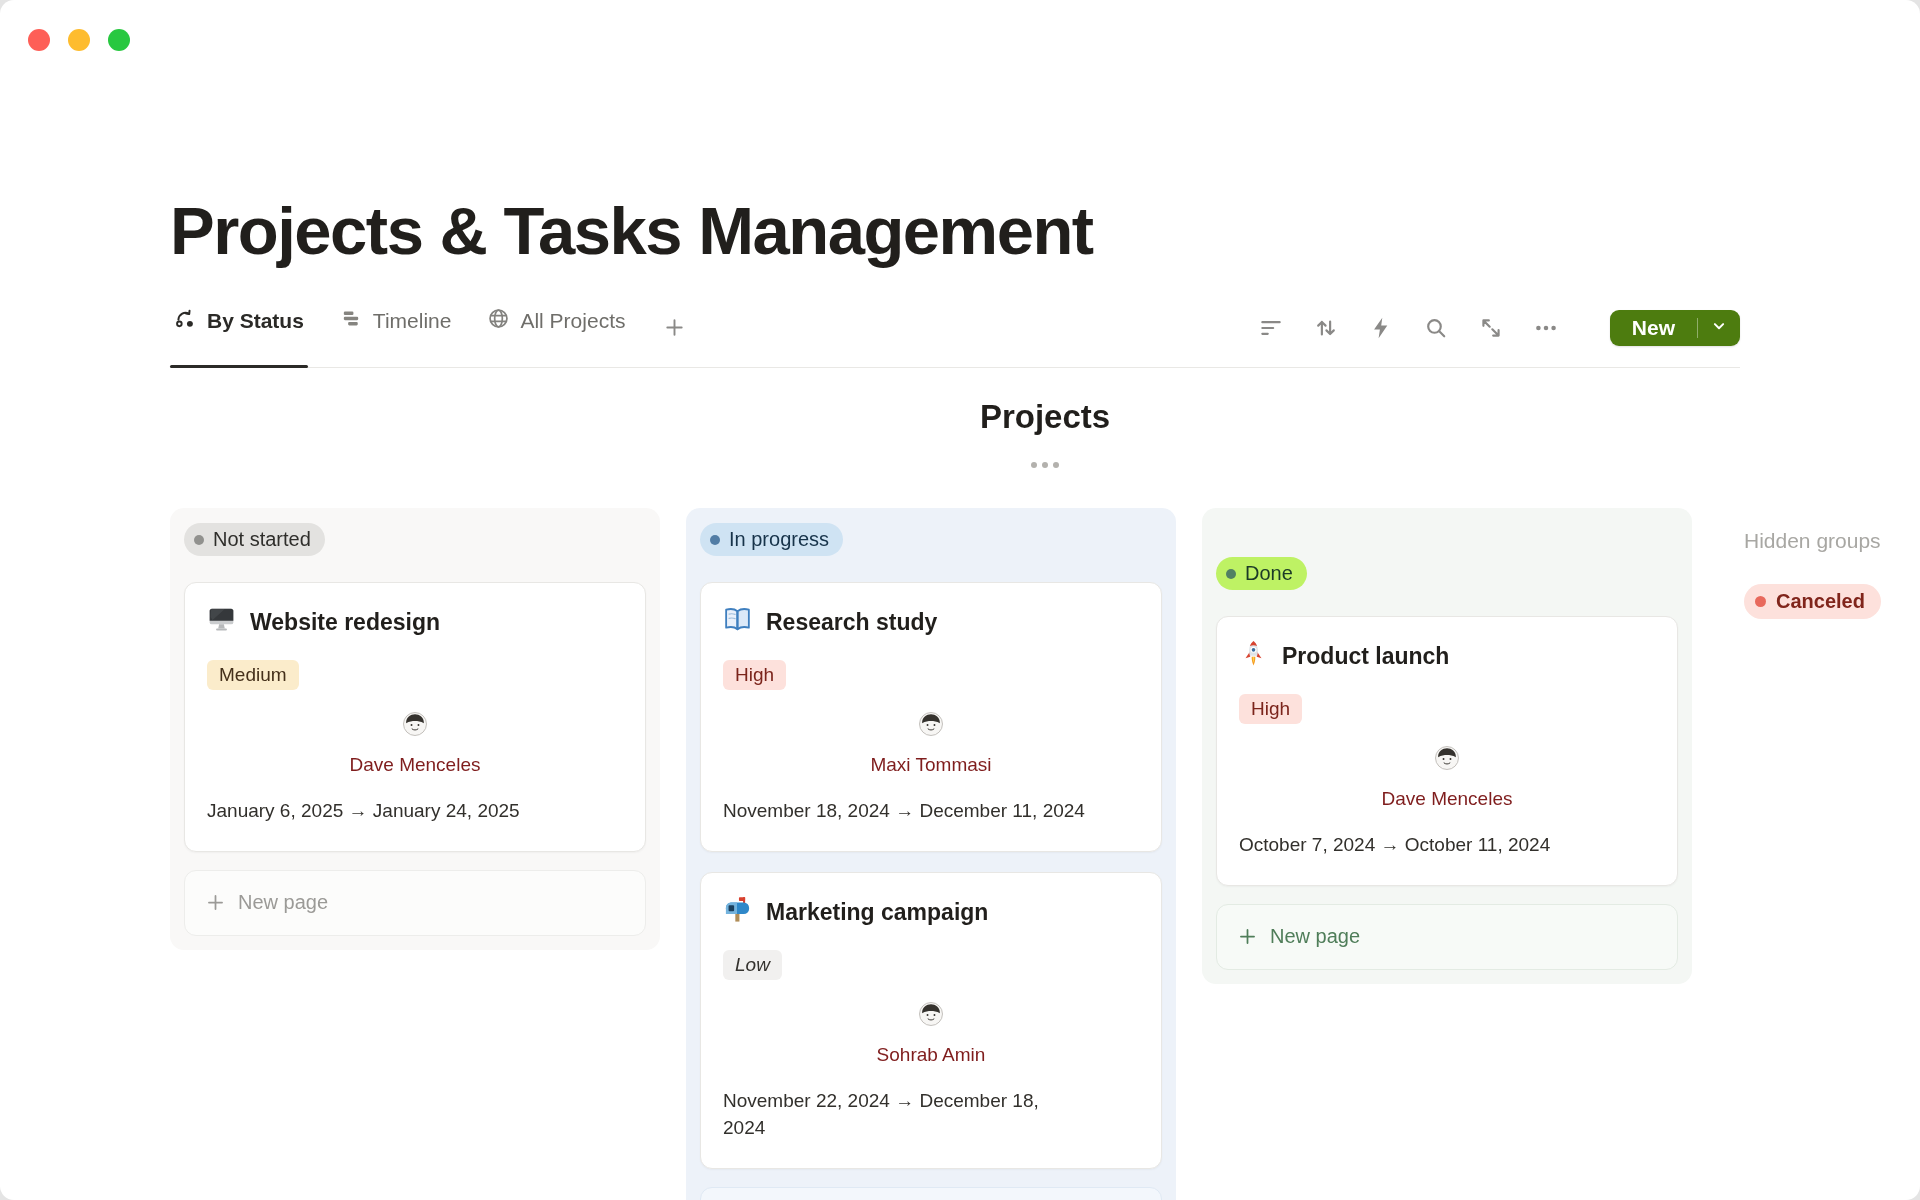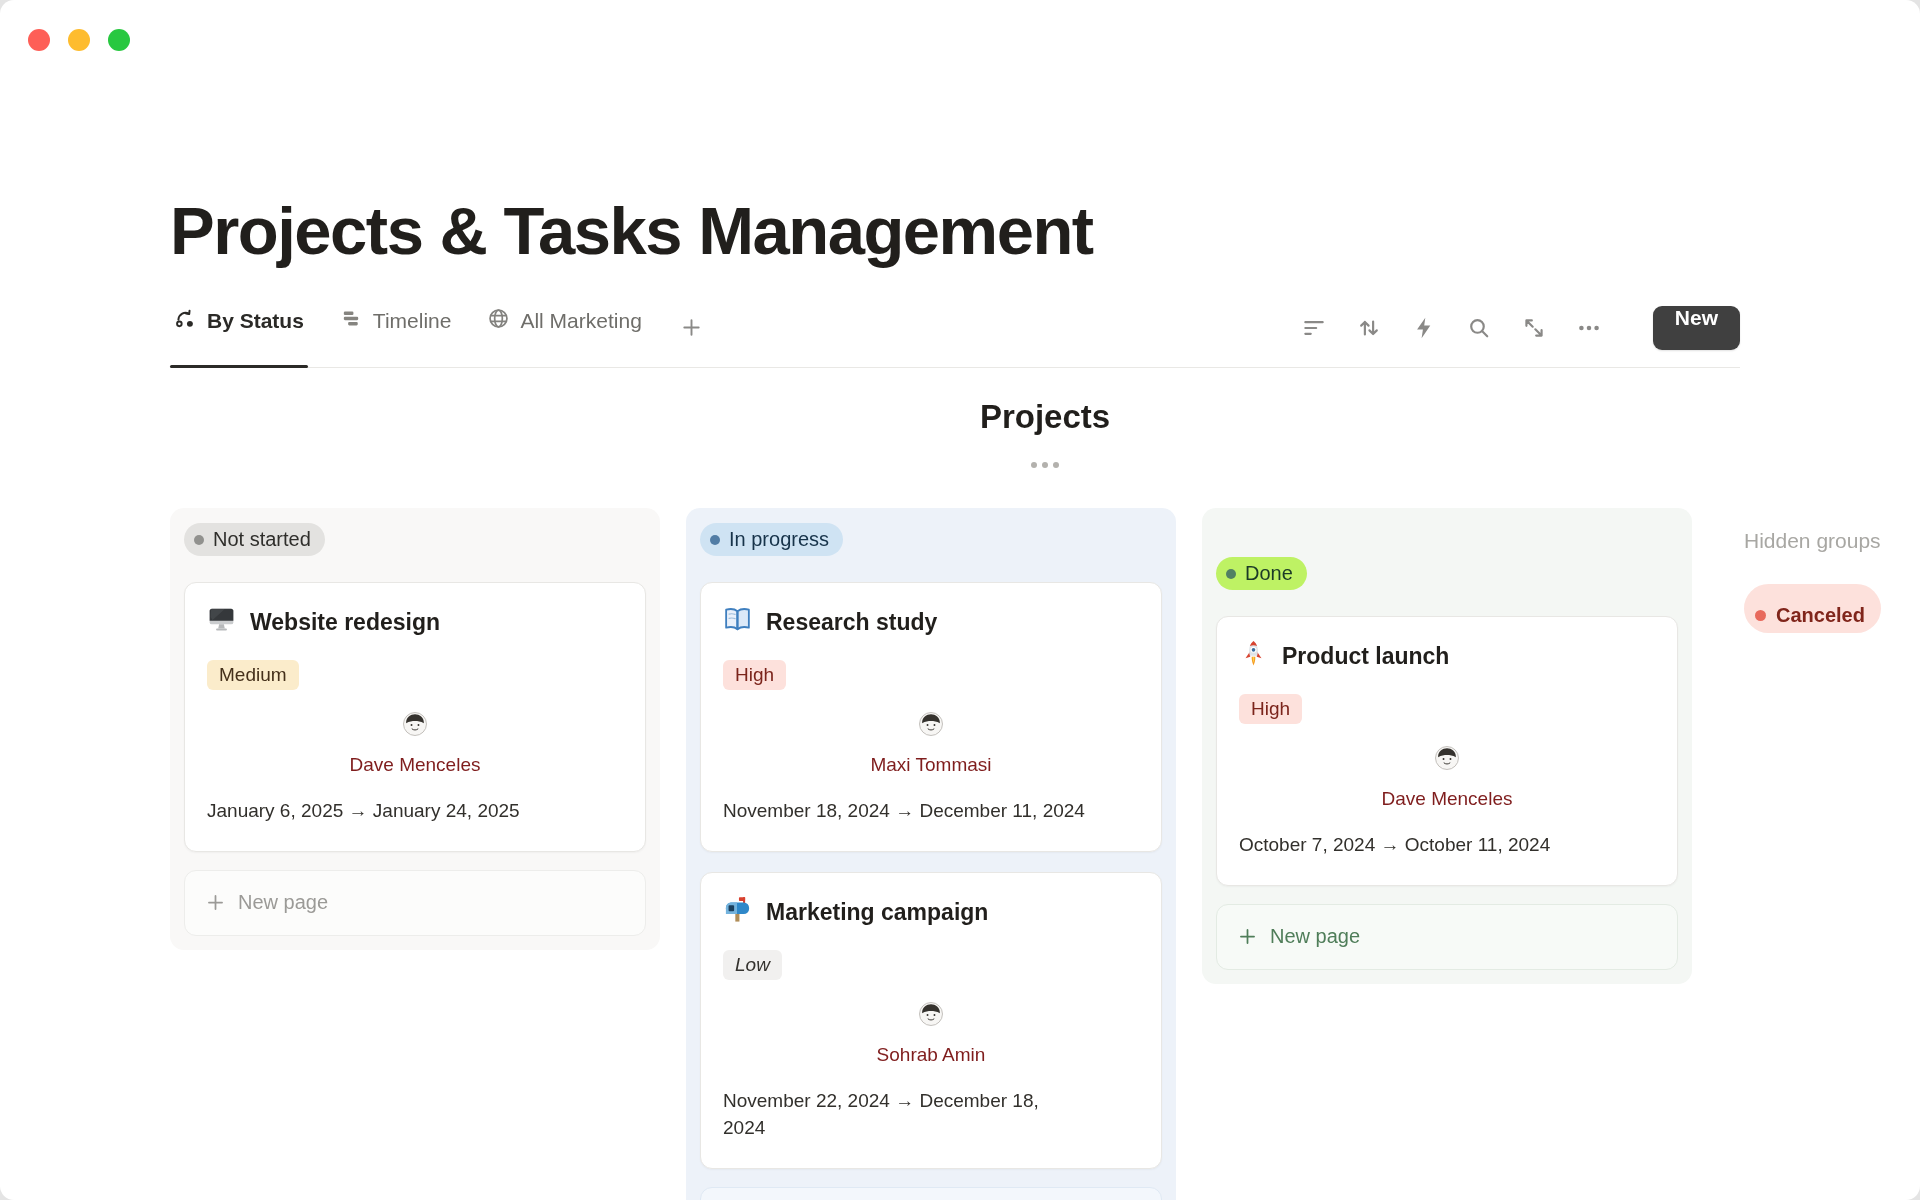--- a/index.html
+++ b/index.html
@@ -45,24 +45,23 @@
     height:3px; background:#2b2a27; border-radius:2px;
   }
   .tab svg { flex:0 0 auto; }
   .add-view { padding:12px 6px 16px; cursor:pointer; }
 
   .toolbar { margin-left:auto; display:flex; align-items:center; gap:29px; padding-bottom:6px; }
   .tool-btn { width:26px; height:26px; display:flex; align-items:center; justify-content:center; cursor:pointer; }
 
   .new-btn {
     margin-left:22px; display:flex; align-items:stretch;
-    background:#404040; color:#fff; border-radius:9px;
-    height:44px; overflow:hidden; cursor:pointer;
+    background:#4d7c0f; color:#fff; border-radius:9px;
+    height:36px; overflow:hidden; cursor:pointer;
     box-shadow:0 1px 2px rgba(0,0,0,.12);
-    flex-direction:column;
   }
   .new-btn .label {
     display:flex; align-items:center; padding:0 22px;
     font-size:21px; font-weight:600;
   }
   .new-btn .divider { width:1px; background:rgba(255,255,255,.38); margin:8px 0; }
   .new-btn .chev { display:flex; align-items:center; padding:0 12px; }
 
   
   .section-head { margin-top:30px; display:flex; align-items:center; gap:20px;flex-direction:column; }
@@ -117,21 +116,21 @@
   .np-gray  { color:#9b9a97; background:#fcfcfb; border:1px solid #ededeb; }
   .np-blue  { color:#4d7fae; background:#f3f7fc; border:1px solid #dfe9f4; }
   .np-green { color:#4f7d59; background:#f7faf7; border:1px solid #e3ebe3; }
 
   
   .hidden-groups { padding-top:21px; margin-left:26px; flex:0 0 auto; }
   .hg-label { font-size:21px; color:#a8a7a3; white-space:nowrap; }
   .hg-pill {
     margin-top:31px; display:inline-flex; align-items:center; gap:10px;
     background:#fde1dc; color:#80251b; border-radius:999px;
-    padding:20px 16px 6px 11px; font-size:20px; font-weight:600; cursor:pointer;
+    padding:6px 16px 6px 11px; font-size:20px; font-weight:600; cursor:pointer;
   }
   .hg-pill .dot { width:11px; height:11px; border-radius:50%; background:#e8695c; }
 </style>
 </head>
 <body>
 
 <div class="window">
 
   <div class="traffic">
     <div class="light red"></div>
@@ -170,21 +169,21 @@
 
 
       <div class="tab">
         <span>
           <svg width="23" height="23" viewBox="0 0 24 24" fill="none" stroke="#83827f" stroke-width="1.8">
             <circle cx="12" cy="12" r="8.8"></circle>
             <ellipse cx="12" cy="12" rx="4" ry="8.8"></ellipse>
             <path d="M3.8 9 H20.2 M3.8 15 H20.2"></path>
           </svg>
         </span>
-        <span>All Marketing</span>
+        <span>All Projects</span>
       </div>
 
       <div class="add-view">
         <svg width="23" height="23" viewBox="0 0 24 24" stroke="#8a8987" stroke-width="2" stroke-linecap="round">
           <path d="M12 4.5 V19.5 M4.5 12 H19.5"></path>
         </svg>
       </div>
 
       <div class="toolbar">
         <div class="tool-btn">

